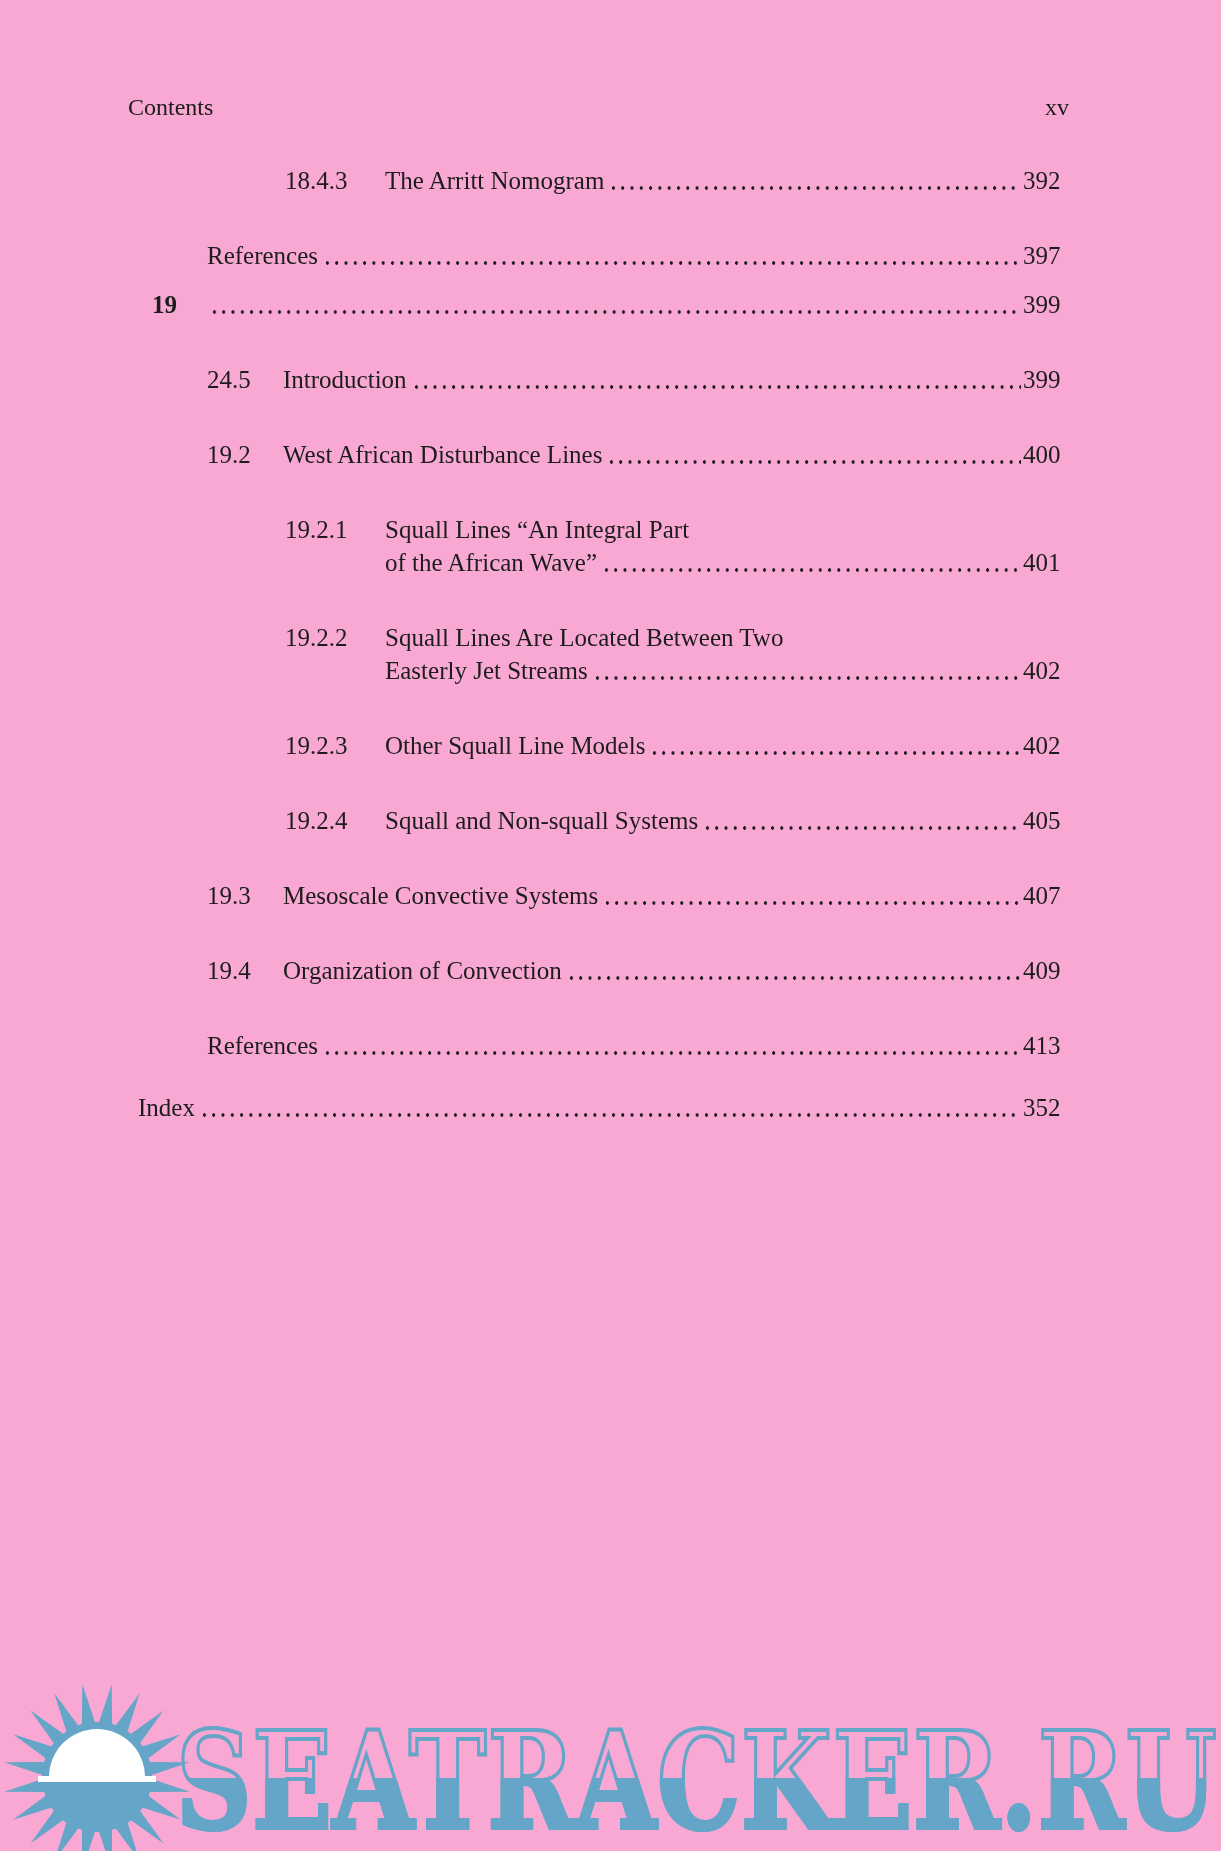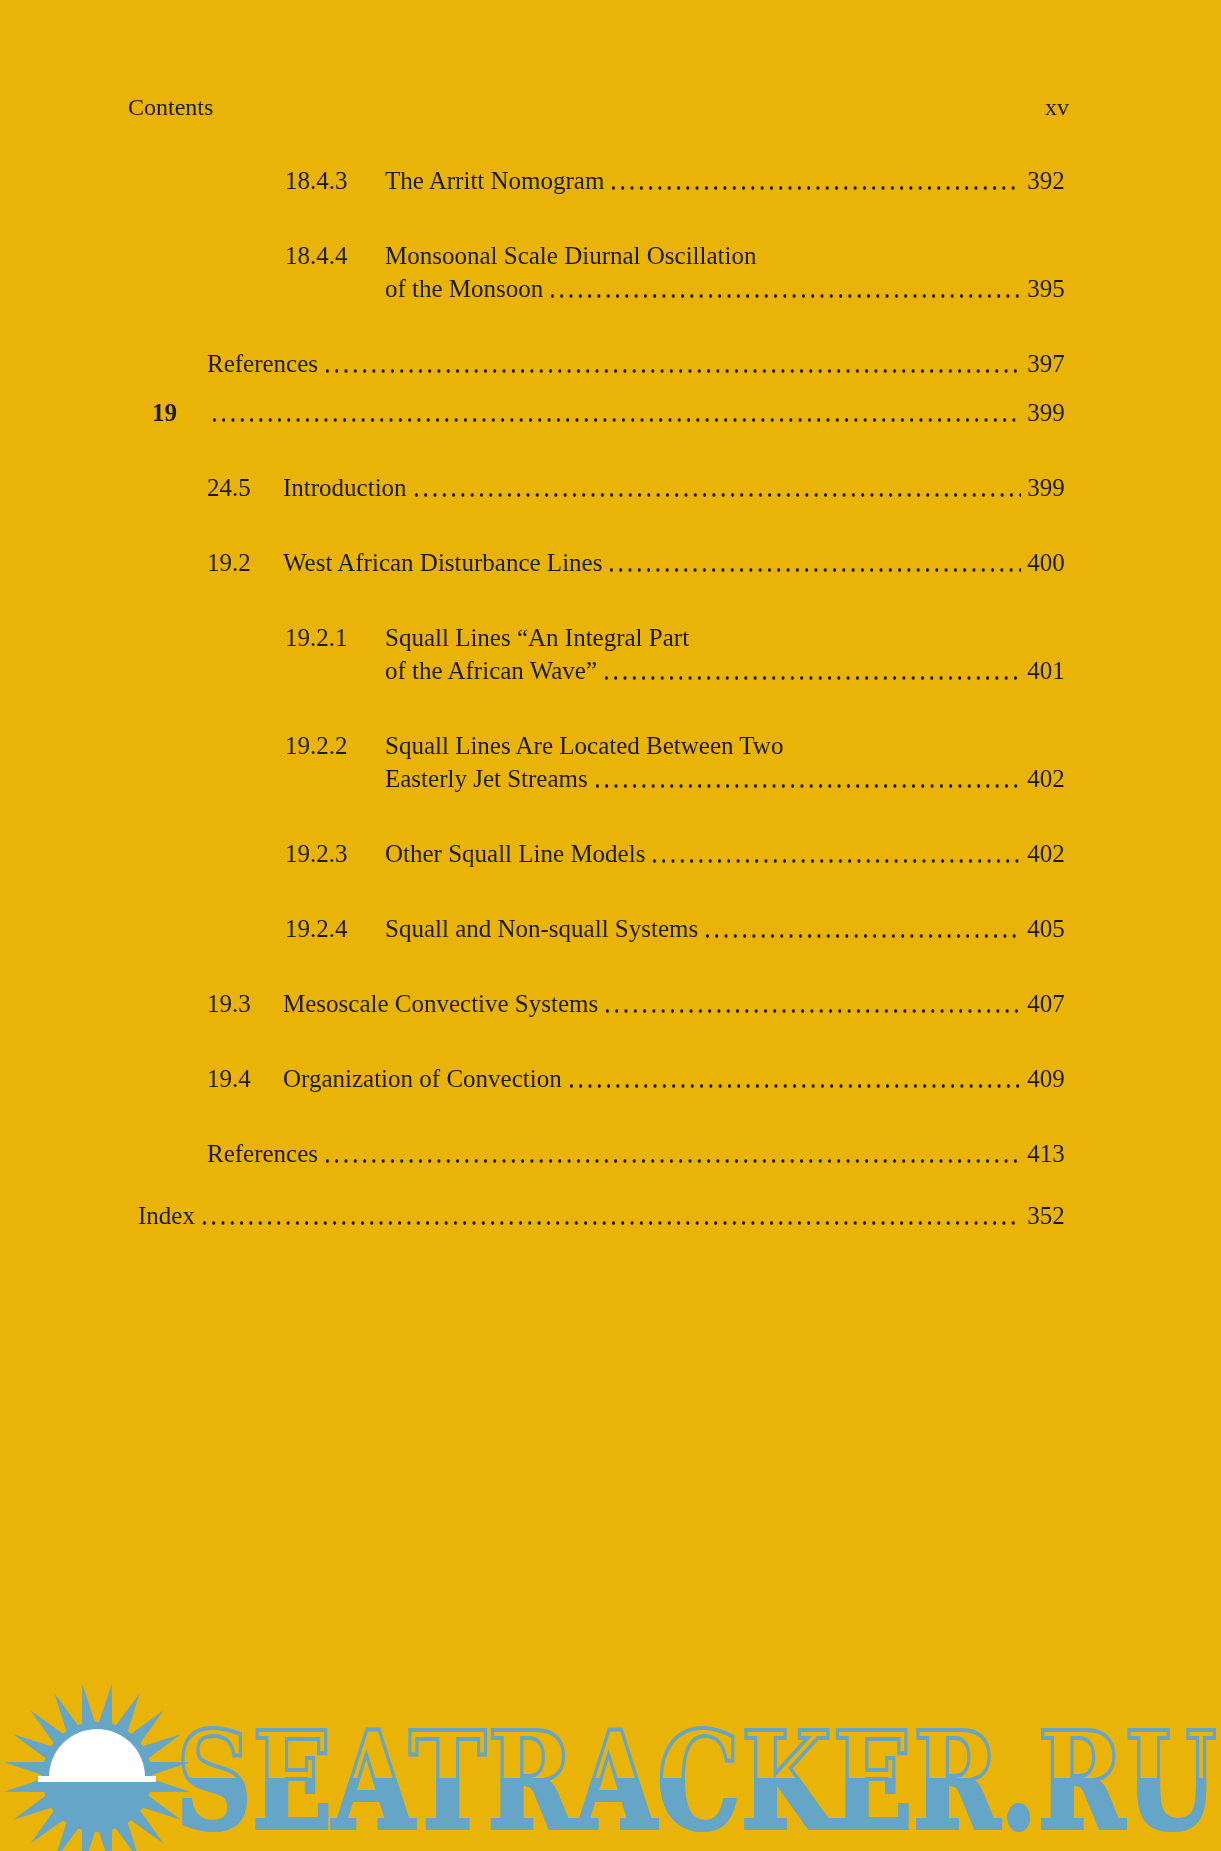--- a/index.html
+++ b/index.html
@@ -2,21 +2,21 @@
 <html style="--wm: #64a5c8;"><head>
 <meta charset="utf-8">
 <style>
   :root { --wm: #64a5c8; --ink: #1c1c1c; }
   * { box-sizing: border-box; }
   html, body { margin: 0; padding: 0; background: #ffffff; }
   #page {
     position: relative;
     width: 1221px;
     height: 1851px;
-    background: #eab308;
+    background: #f9a8d4;
     overflow: hidden;
     font-family: "Liberation Serif", serif;
     color: var(--ink);
   }
   .content {
     padding: 92px 152px 0 128px;
   }
   .page-head {
     display: flex;
     justify-content: space-between;
@@ -37,21 +37,21 @@
   .leader {
     flex: 1 1 auto;
     min-width: 14px;
     align-self: flex-end;
     height: 6px;
     margin: 0 2px 6px 7px;
     background-image: radial-gradient(circle at 2.4px 3px, #1b1b1b 1.5px, rgba(0,0,0,0) 1.9px);
     background-size: 9.3px 6px;
     background-repeat: repeat-x;
   }
-  .pg { flex: 0 0 auto; width: 46px; text-align: center; font-weight: normal; }
+  .pg { flex: 0 0 auto; width: 46px; text-align: left; font-weight: normal; }
 
   .lv-chapter    { padding-left: 24px;  margin-top: 16px; font-weight: bold; }
   .lv-chapter .num { width: 53px; }
   .lv-section    { padding-left: 79px; }
   .lv-section .num { width: 76px; }
   .lv-subsection { padding-left: 157px; }
   .lv-subsection .num { width: 100px; }
   .lv-references { padding-left: 79px; }
   .lv-index      { padding-left: 10px; margin-top: 29px; }
   .lv-index .txt { font-weight: normal; }
@@ -92,33 +92,20 @@
     </div>
 
     <div class="toc">
         <div class="entry lv-subsection">
           <span class="num">18.4.3</span>
           <div class="col">
             <div class="line">
               <span class="txt">The Arritt Nomogram</span>
               <span class="leader"></span>
               <span class="pg">392</span>
-            </div>
-          </div>
-        </div>
-        <div class="entry lv-subsection">
-          <span class="num">18.4.4</span>
-          <div class="col">
-            <div class="line">
-              <span class="txt">Monsoonal Scale Diurnal Oscillation</span>
-            </div>
-            <div class="line">
-              <span class="txt">of the Monsoon</span>
-              <span class="leader"></span>
-              <span class="pg">395</span>
             </div>
           </div>
         </div>
         <div class="entry lv-references">
           <div class="col">
             <div class="line">
               <span class="txt">References</span>
               <span class="leader"></span>
               <span class="pg">397</span>
             </div>

